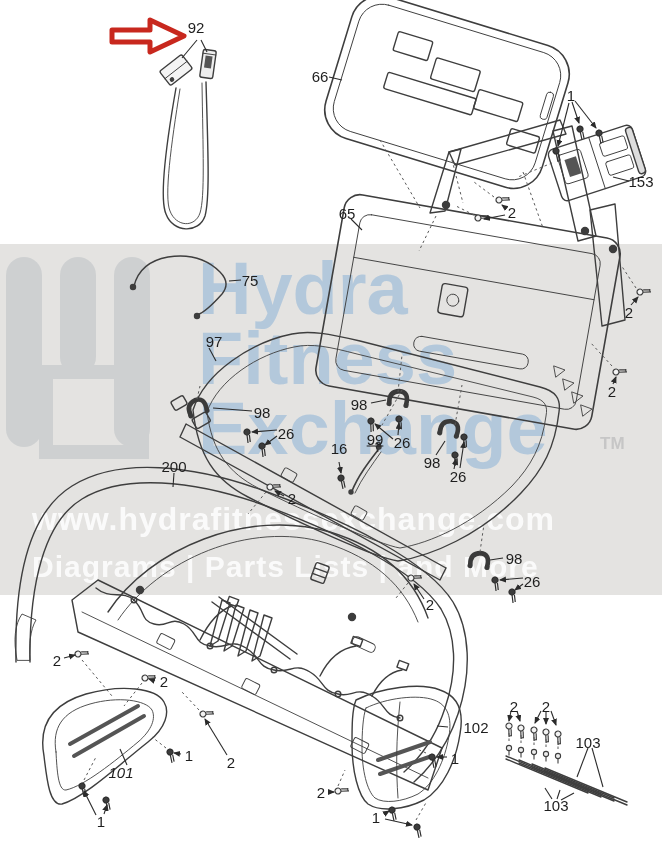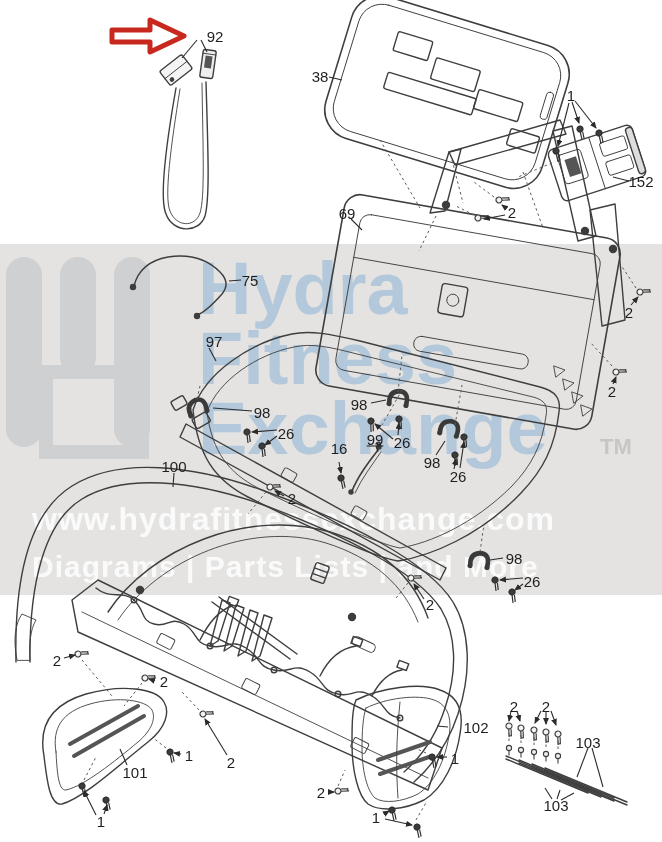--- a/index.html
+++ b/index.html
@@ -1,21 +1,21 @@
 <!DOCTYPE html>
 <html><head>
 <meta charset="utf-8">
 <style>
   html,body{margin:0;padding:0;background:#fff;}
   .stage{position:relative;width:662px;height:842px;background:#fff;overflow:hidden;
          font-family:"Liberation Sans",sans-serif;}
   .band{position:absolute;left:0;width:662px;z-index:1;}
   .wm-line{position:absolute;font-weight:700;z-index:2;white-space:nowrap;}
   .wm-blue{font-size:74px;letter-spacing:0;}
-  .wm-tm{position:absolute;font-size:22px;font-weight:700;z-index:2;}
+  .wm-tm{position:absolute;font-size:17px;font-weight:700;z-index:2;}
   .wm-white{position:absolute;font-weight:700;color:#fff;opacity:.85;letter-spacing:1px;
             z-index:2;white-space:nowrap;}
   svg.art{position:absolute;left:0;top:0;z-index:3;}
   .ln{stroke:#3e3e3e;stroke-width:1.4;fill:none;stroke-linecap:round;stroke-linejoin:round;}
   .thin{stroke-width:0.9;}
   .ldr{stroke:#2b2b2b;stroke-width:1.1;fill:none;}
   .dot{stroke:#5a5a5a;stroke-width:1;fill:none;stroke-dasharray:2.5 3;}
   .callouts span{position:absolute;transform:translate(-50%,-50%);font-size:15px;
                  color:#1e1e1e;z-index:4;white-space:nowrap;}
 </style>
@@ -374,47 +374,47 @@
       <path d="M84,780 L96,757"></path>
         <path d="M166,748 L152,737"></path>
         <path d="M426,753 L413,747"></path>
       <path d="M338,786 L345,770"></path>
         <path d="M416,820 L427,801"></path>
     </g>
   </svg>
 
   <div class="callouts">
 
-  <span class="callout" style="left: 196px; top: 36px; margin-left: 19px;">92</span>
-      <span class="callout" style="left: 320px; top: 76px;">38</span>
+  <span class="callout" style="left: 196px; top: 27px;">92</span>
+      <span class="callout" style="left: 320px; top: 76px;">66</span>
       <span class="callout" style="left: 571px; top: 95px;">1</span>
-      <span class="callout" style="left: 641px; top: 181px;">152</span>
+      <span class="callout" style="left: 641px; top: 181px;">153</span>
       <span class="callout" style="left: 512px; top: 212px;">2</span>
-      <span class="callout" style="left: 347px; top: 213px;">69</span>
+      <span class="callout" style="left: 347px; top: 213px;">65</span>
       <span class="callout" style="left: 250px; top: 280px;">75</span>
       <span class="callout" style="left: 214px; top: 341px;">97</span>
       <span class="callout" style="left: 629px; top: 312px;">2</span>
       <span class="callout" style="left: 612px; top: 391px;">2</span>
       <span class="callout" style="left: 262px; top: 412px;">98</span>
       <span class="callout" style="left: 286px; top: 433px;">26</span>
       <span class="callout" style="left: 359px; top: 404px;">98</span>
       <span class="callout" style="left: 402px; top: 442px;">26</span>
       <span class="callout" style="left: 375px; top: 439px; text-decoration: underline;">99</span>
       <span class="callout" style="left: 339px; top: 448px;">16</span>
       <span class="callout" style="left: 432px; top: 462px;">98</span>
       <span class="callout" style="left: 458px; top: 476px;">26</span>
-      <span class="callout" style="left: 174px; top: 466px;">100</span>
+      <span class="callout" style="left: 174px; top: 466px;">200</span>
       <span class="callout" style="left: 292px; top: 498px;">2</span>
       <span class="callout" style="left: 430px; top: 604px;">2</span>
       <span class="callout" style="left: 514px; top: 558px;">98</span>
       <span class="callout" style="left: 532px; top: 581px;">26</span>
       <span class="callout" style="left: 57px; top: 660px;">2</span>
       <span class="callout" style="left: 164px; top: 681px;">2</span>
       <span class="callout" style="left: 189px; top: 755px;">1</span>
-      <span class="callout" style="left: 135px; top: 772px;">101</span>
+      <span class="callout" style="left: 121px; top: 772px; font-style: italic;">101</span>
       <span class="callout" style="left: 101px; top: 821px;">1</span>
       <span class="callout" style="left: 231px; top: 762px;">2</span>
       <span class="callout" style="left: 321px; top: 792px;">2</span>
       <span class="callout" style="left: 476px; top: 727px;">102</span>
       <span class="callout" style="left: 455px; top: 758px;">1</span>
       <span class="callout" style="left: 376px; top: 817px;">1</span>
       <span class="callout" style="left: 514px; top: 706px;">2</span>
       <span class="callout" style="left: 546px; top: 706px;">2</span>
       <span class="callout" style="left: 588px; top: 742px;">103</span>
       <span class="callout" style="left: 556px; top: 805px;">103</span>

